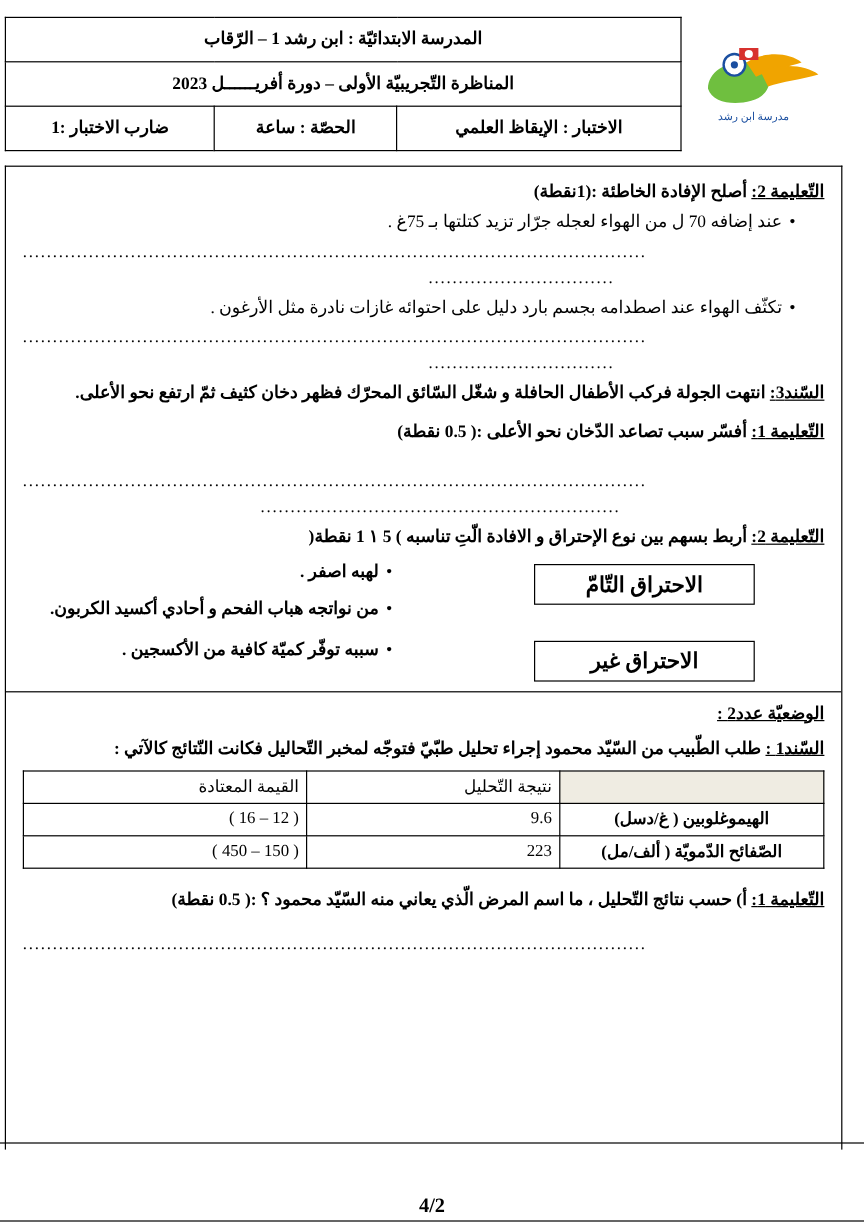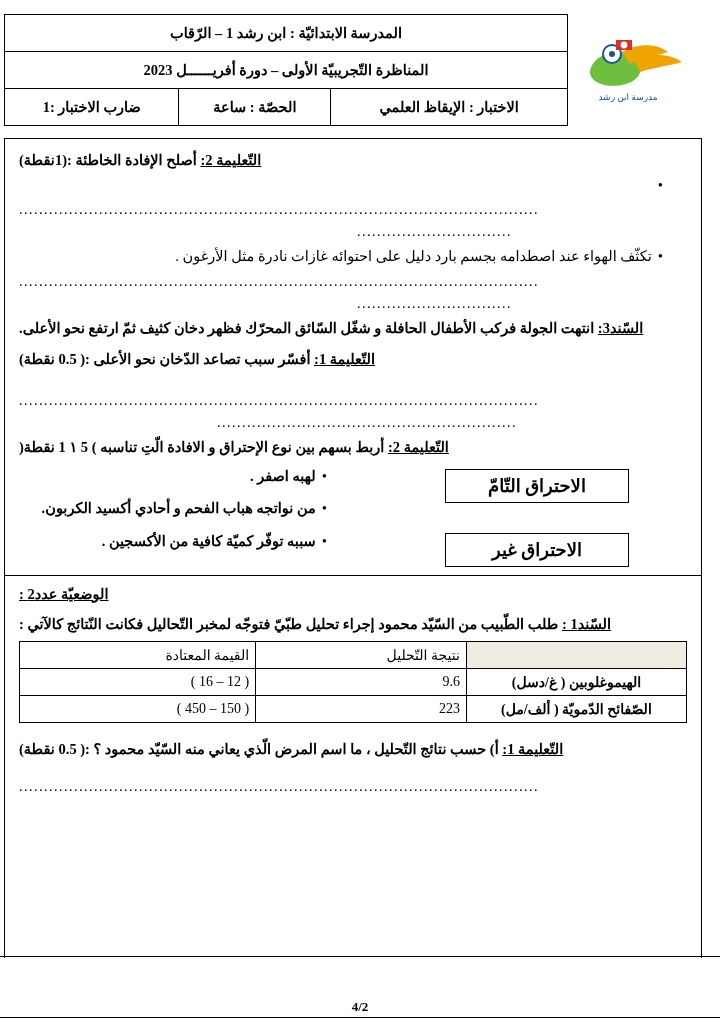--- a/index.html
+++ b/index.html
@@ -22,21 +22,21 @@
   .row1 td{height:26px;}
   .row2 td{height:26px;}
   .row3 td{height:26px;}
 
   
   .frame{margin-top:12px;border:1.4px solid #000;border-bottom:none;box-sizing:border-box;padding:8px 14px 0 14px;height:820px;position:relative;}
 
   .line{font-size:14.5px;line-height:1.5;margin:3px 0;}
   .bold{font-weight:bold;}
   .u{text-decoration:underline;}
-  .right{text-align:left;}
+  .right{text-align:right;}
 
   .dots{letter-spacing:1.5px;font-size:14px;color:#000;direction:ltr;text-align:left;white-space:nowrap;overflow:hidden;}
   .dots.short{width:330px;}
   .dots.mid{width:470px;}
   .dots.full{width:100%;}
   .dots-wrap{margin:6px 0;display:flex;}
   .dots-wrap.r{justify-content:flex-start;}
 
   .bullet{display:flex;flex-direction:row;justify-content:flex-start;gap:6px;align-items:flex-start;}
   .bullet .dot{font-size:15px;line-height:1.4;}
@@ -52,21 +52,21 @@
   .box{border:1.5px solid #000;padding:5px 16px;font-size:18px;font-weight:bold;min-width:150px;text-align:center;background:#fff;}
 
   
   table.results{width:100%;border-collapse:collapse;margin-top:6px;}
   table.results td{border:1.4px solid #000;font-size:14px;padding:3px 6px;text-align:right;height:20px;}
   table.results td.label{text-align:center;font-weight:bold;width:33%;}
   table.results td.shade{background:#efece2;}
 
   .footer{position:absolute;left:0;right:0;bottom:0;}
   .footer .fline{border-top:1.4px solid #000;}
-  .pagenum{text-align:center;font-size:13px;font-weight:bold;padding:3px 0 2px 0;margin-top:39px;}
+  .pagenum{text-align:center;font-size:17px;font-weight:bold;padding:3px 0 2px 0;margin-top:39px;}
   .footer .fline2{border-top:1.4px solid #000;}
 </style>
 </head>
 <body>
 
 <div class="page">
 
   <div class="header">
     <table class="header-table">
       <tbody>
@@ -99,20 +99,21 @@
 
   <div class="frame">
 
     <div class="line right">
       <span class="bold u">التّعليمة 2:</span>
       <span class="bold">أصلح الإفادة الخاطئة :(1نقطة)</span>
     </div>
 
     <div class="line bullet indent">
       <span class="dot">•</span>
+      <span>عند إضافه 70 ل من الهواء  لعجله جرّار تزيد كتلتها بـ 75غ .</span>
     </div>
 
     <div class="dots-wrap r">
       <span class="dots full">........................................................................................................</span>
     </div>
     <div class="dots-wrap r">
       <span class="dots short">...............................</span>
     </div>
 
     <div class="line bullet indent">

